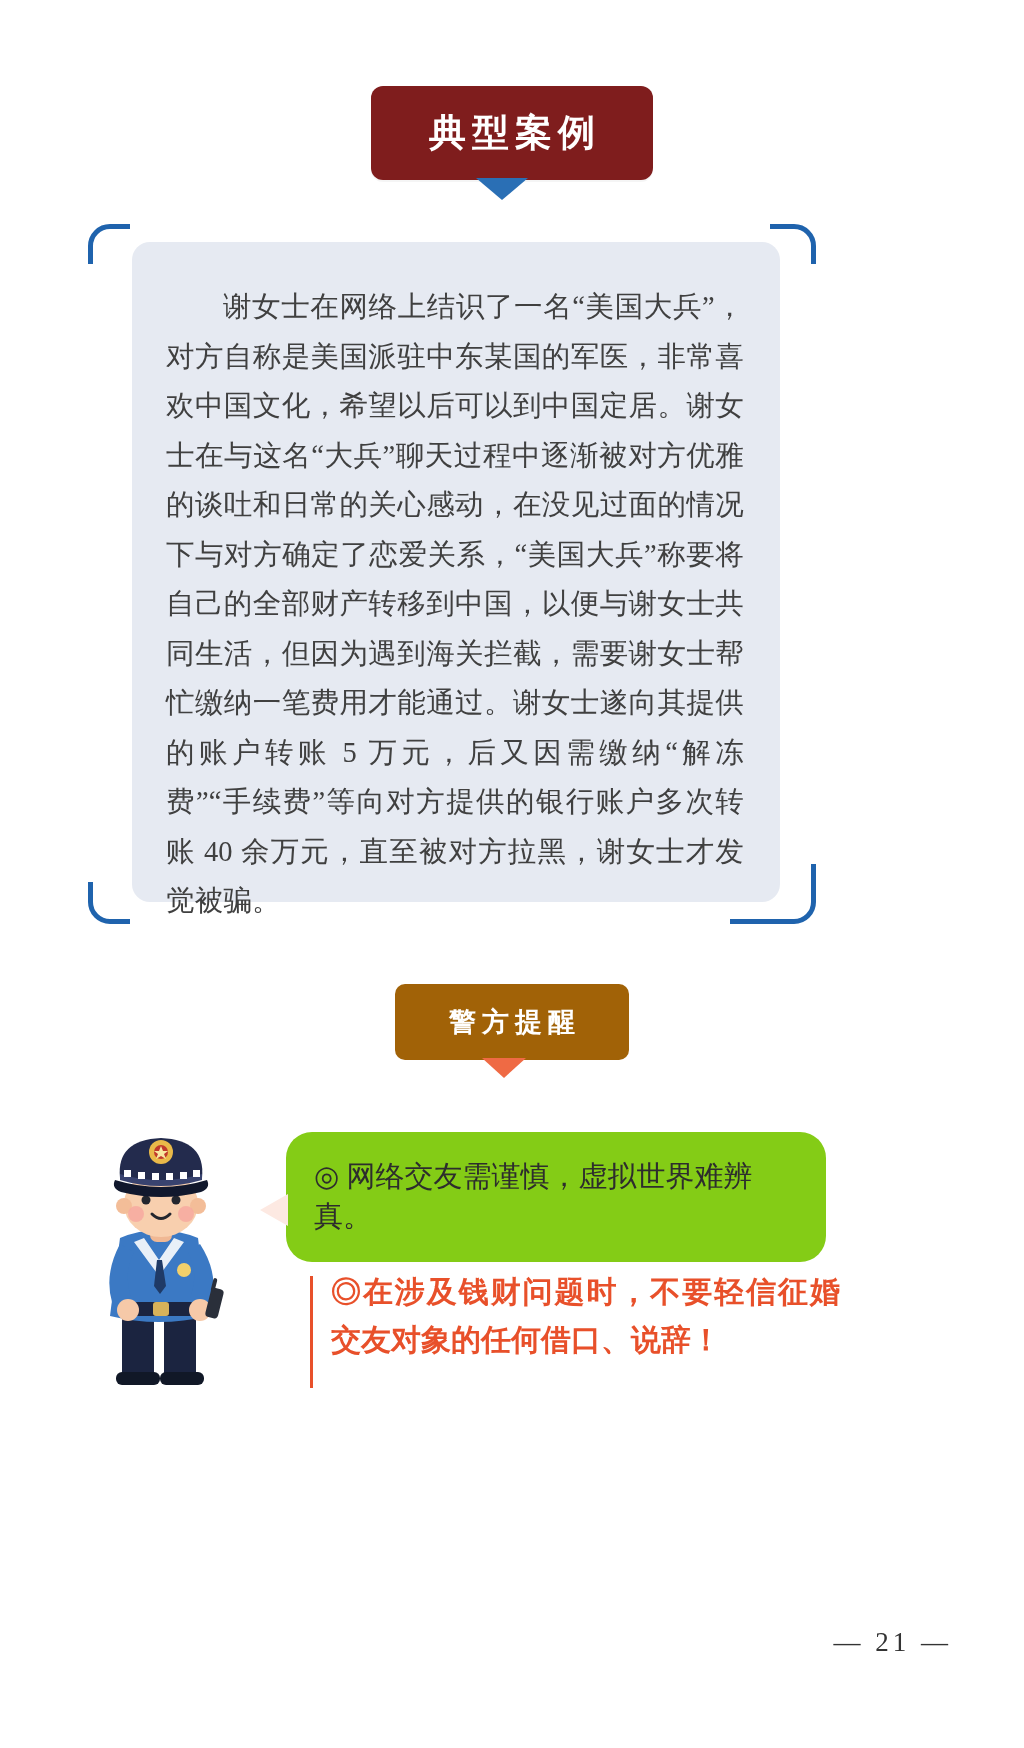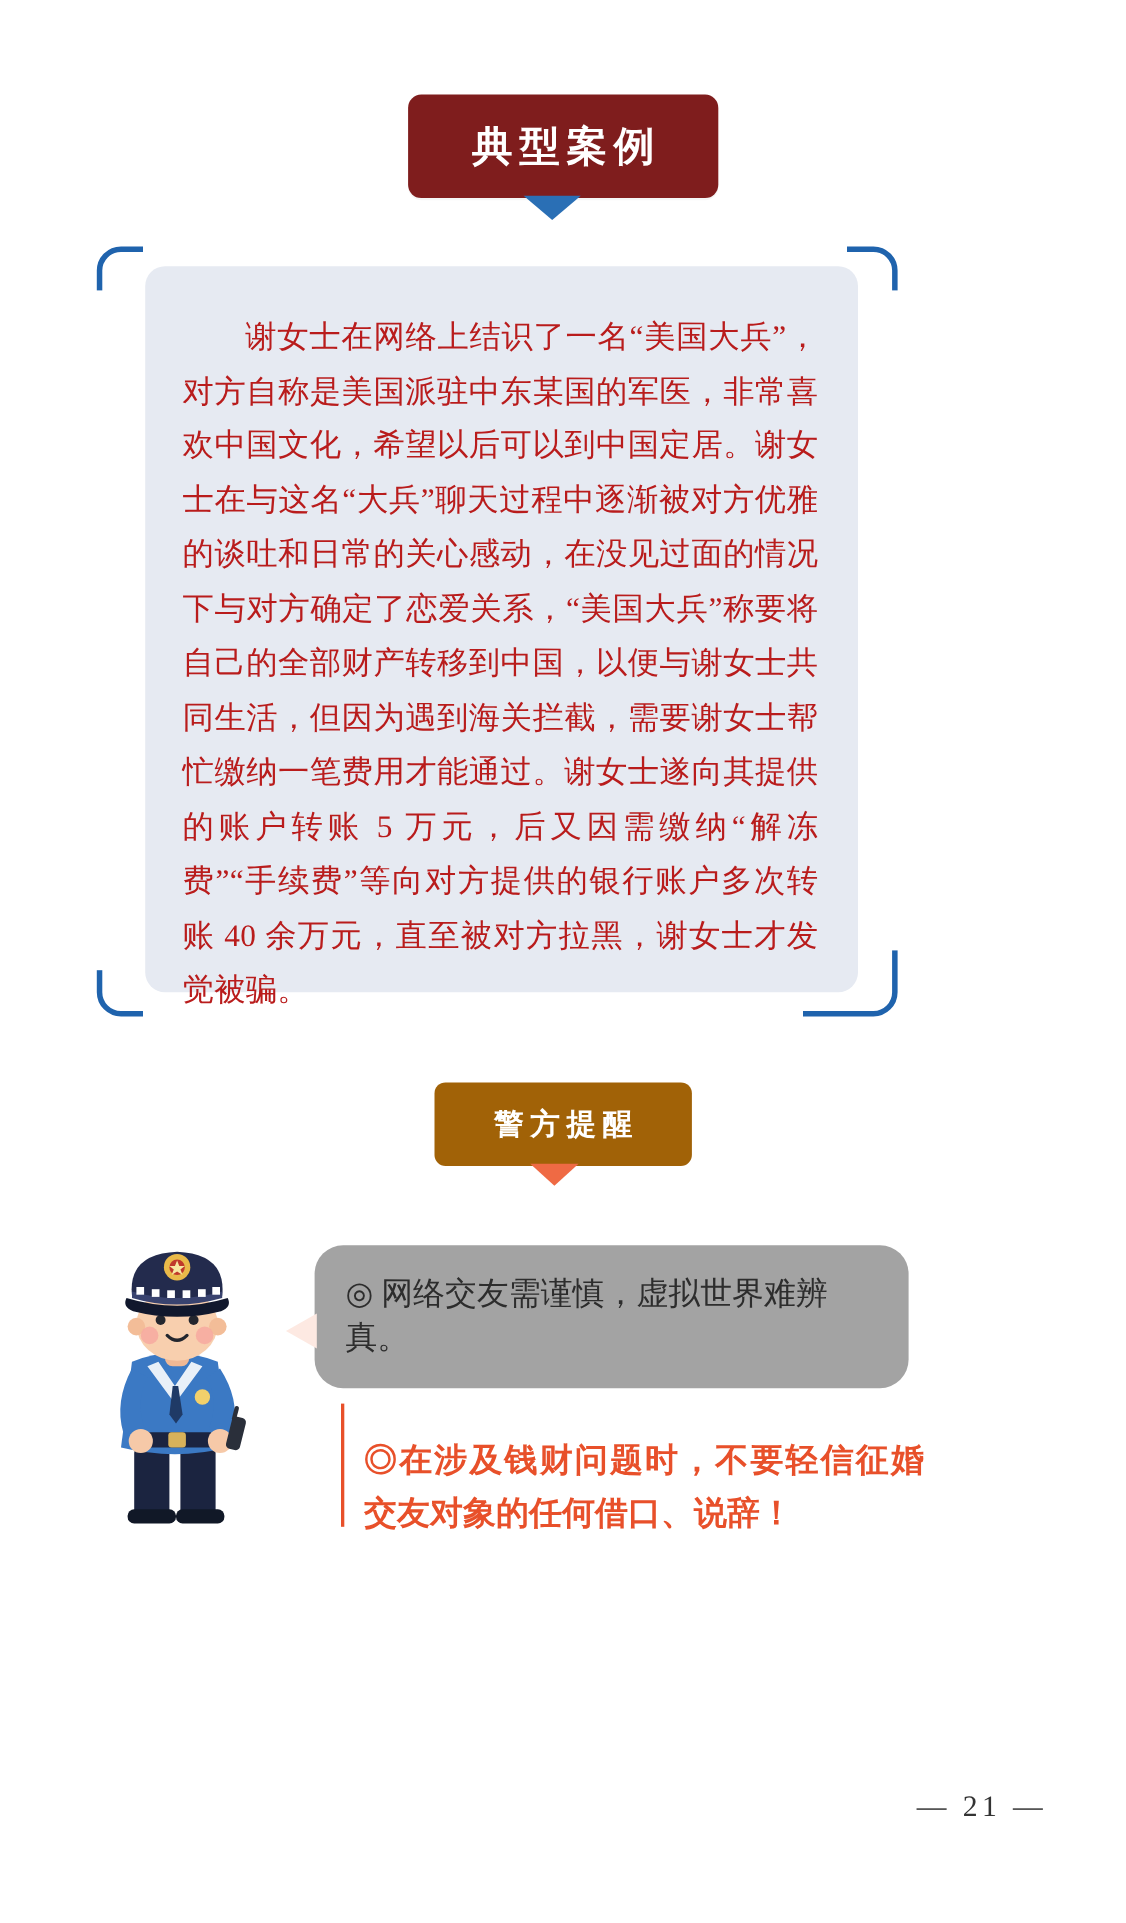--- a/index.html
+++ b/index.html
@@ -127,21 +127,21 @@
     width: 648px;
     height: 660px;
     background: #e6eaf2;
     border-radius: 18px;
     box-sizing: border-box;
     padding: 40px 36px 30px 34px;
   }
   .case-text {
     font-size: 28.5px;
     line-height: 49.5px;
-    color: #b91c1c;
+    color: #404040;
     text-align: justify;
     text-indent: 2em;
     letter-spacing: 0.2px;
     font-family: "Liberation Serif", "DejaVu Serif", serif;
   }
 
   
   .officer {
     position: absolute;
     left: 60px;
@@ -149,21 +149,21 @@
     width: 215px;
     height: 270px;
   }
 
   
   .bubble {
     position: absolute;
     left: 286px;
     top: 1132px;
     width: 540px;
-    background: #a3a3a3;
+    background: #84cc16;
     border-radius: 26px;
     padding: 24px 26px 26px 28px;
     box-sizing: border-box;
   }
   .bubble::before {
     content: "";
     position: absolute;
     left: -26px;
     top: 62px;
     width: 0;
@@ -207,21 +207,20 @@
     flex: 0 0 3px;
   }
   .remember-text {
     color: #e8502a;
     font-size: 30px;
     line-height: 48px;
     font-weight: bold;
     flex: 1;
     font-family: Liberation Serif, serif;
     text-align: justify;
-    margin-top: 36px;
   }
 
   
   .page-no {
     position: absolute;
     right: 72px;
     bottom: 90px;
     font-size: 27px;
     color: #333333;
     letter-spacing: 4px;

